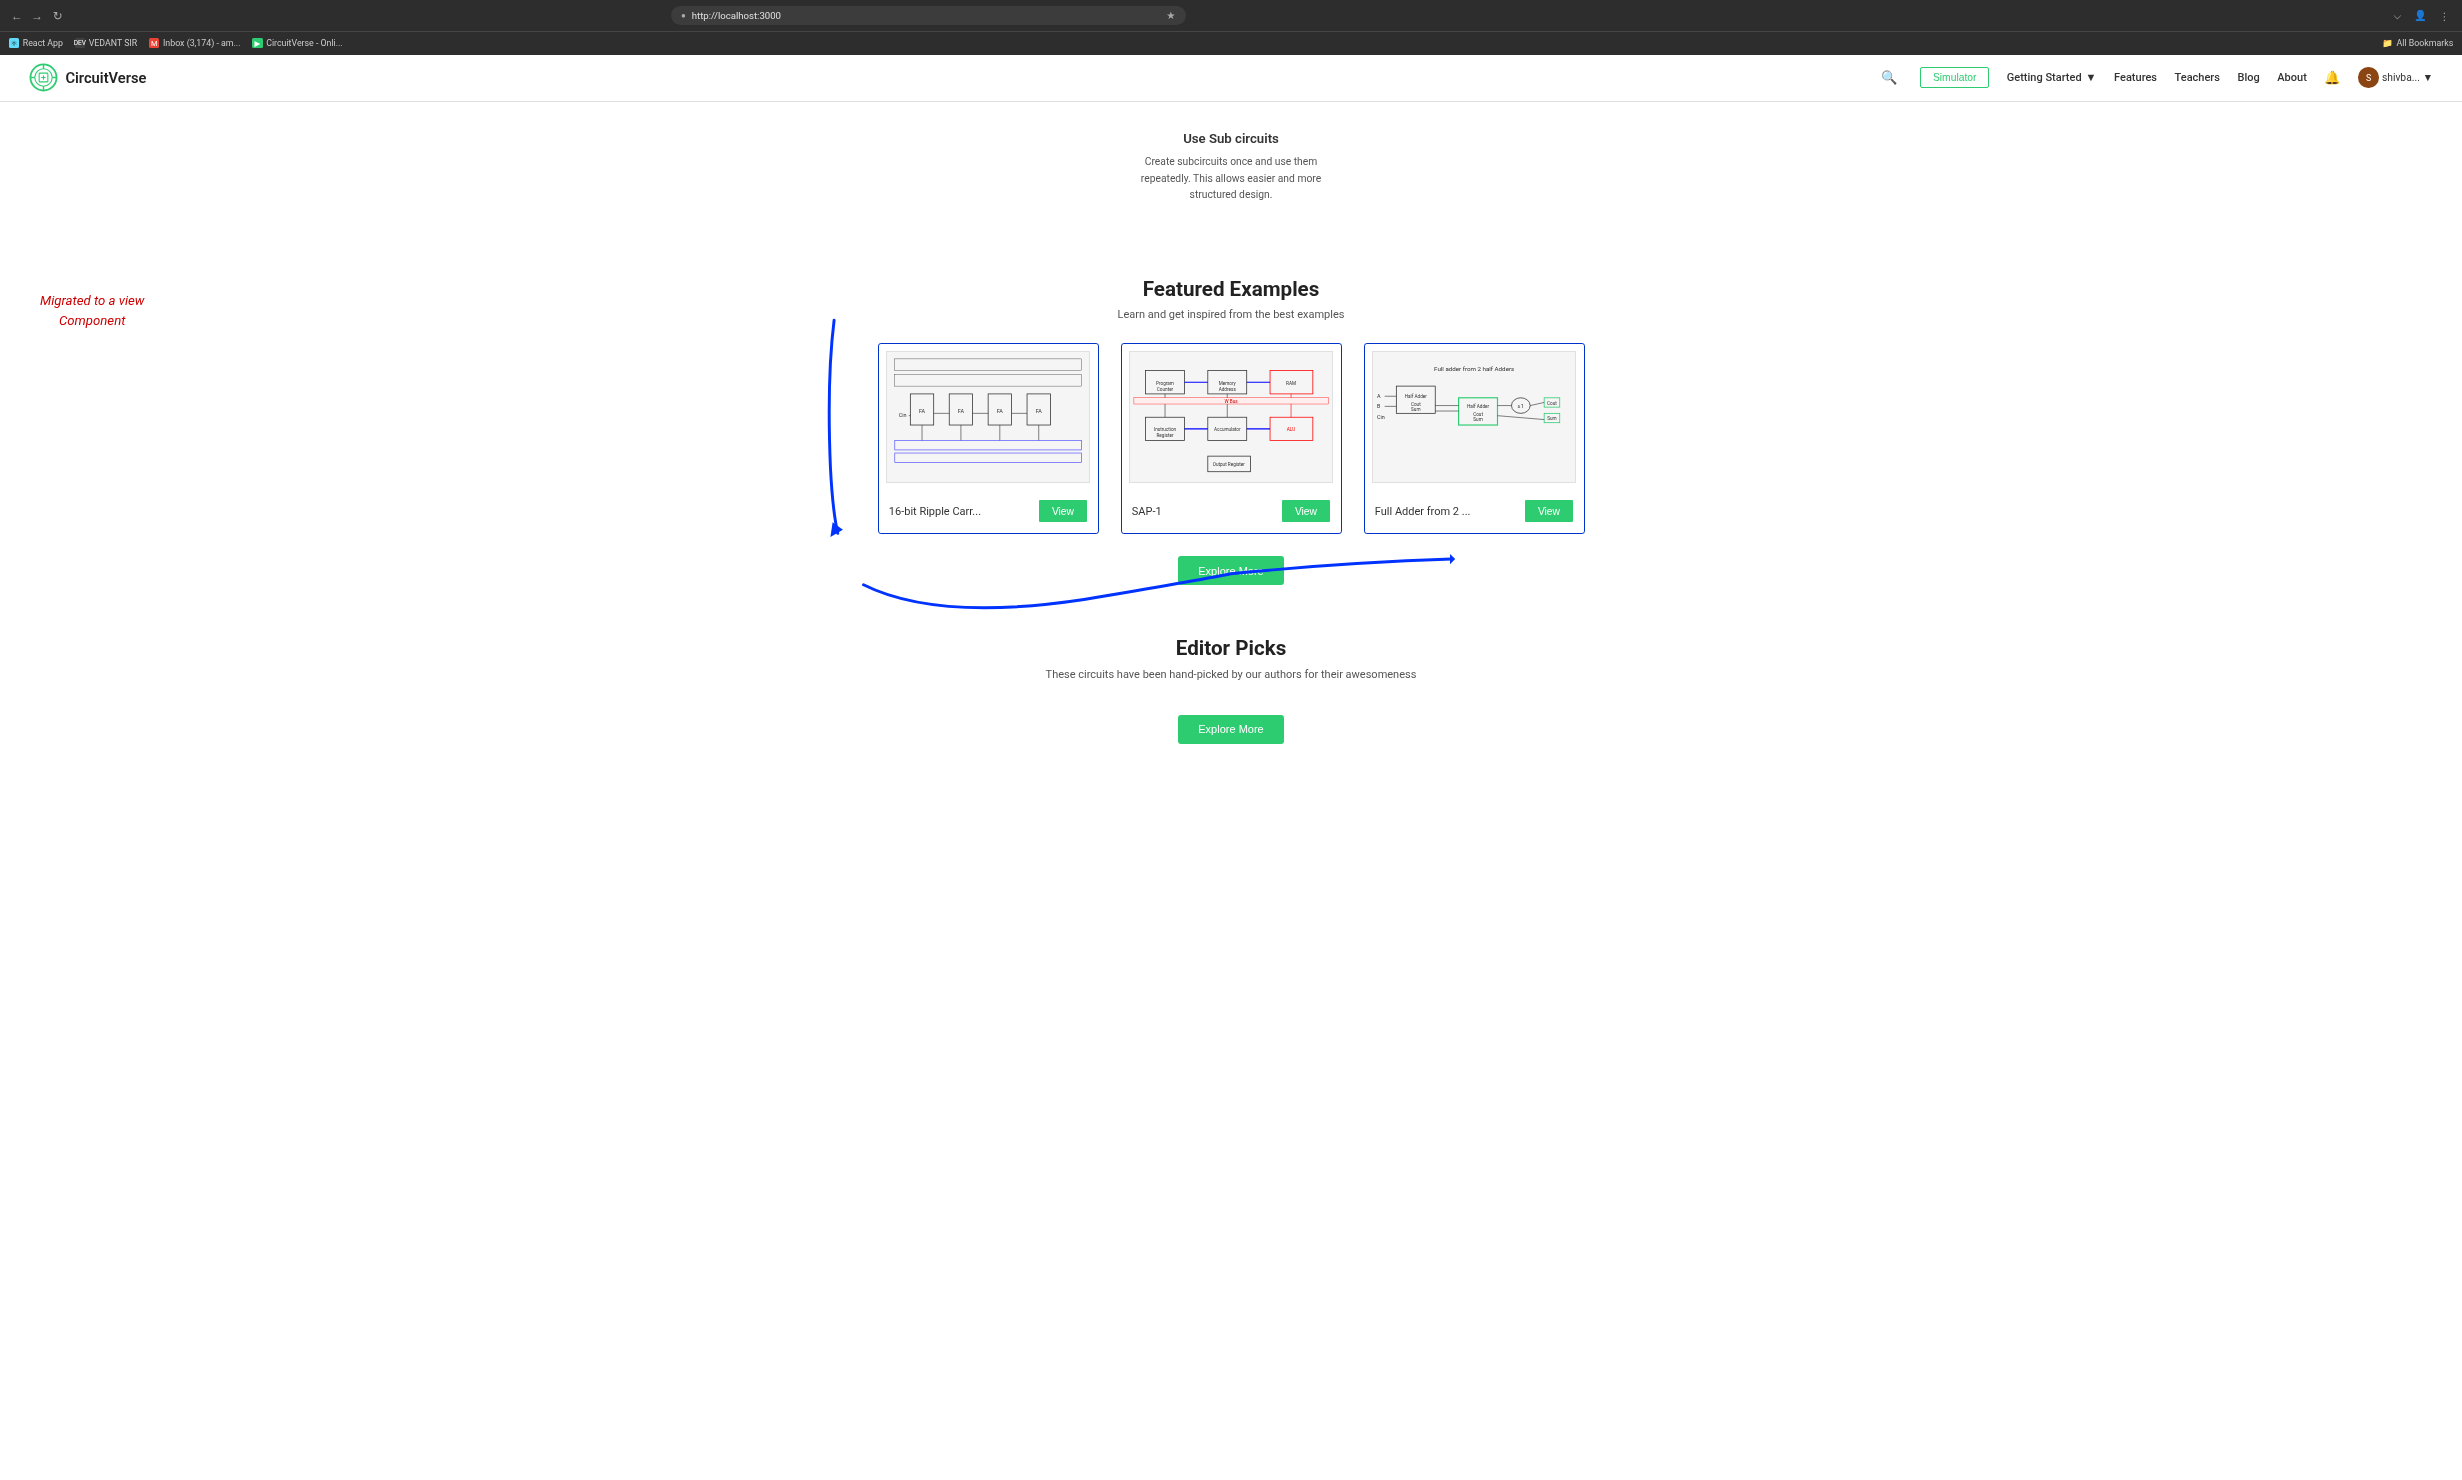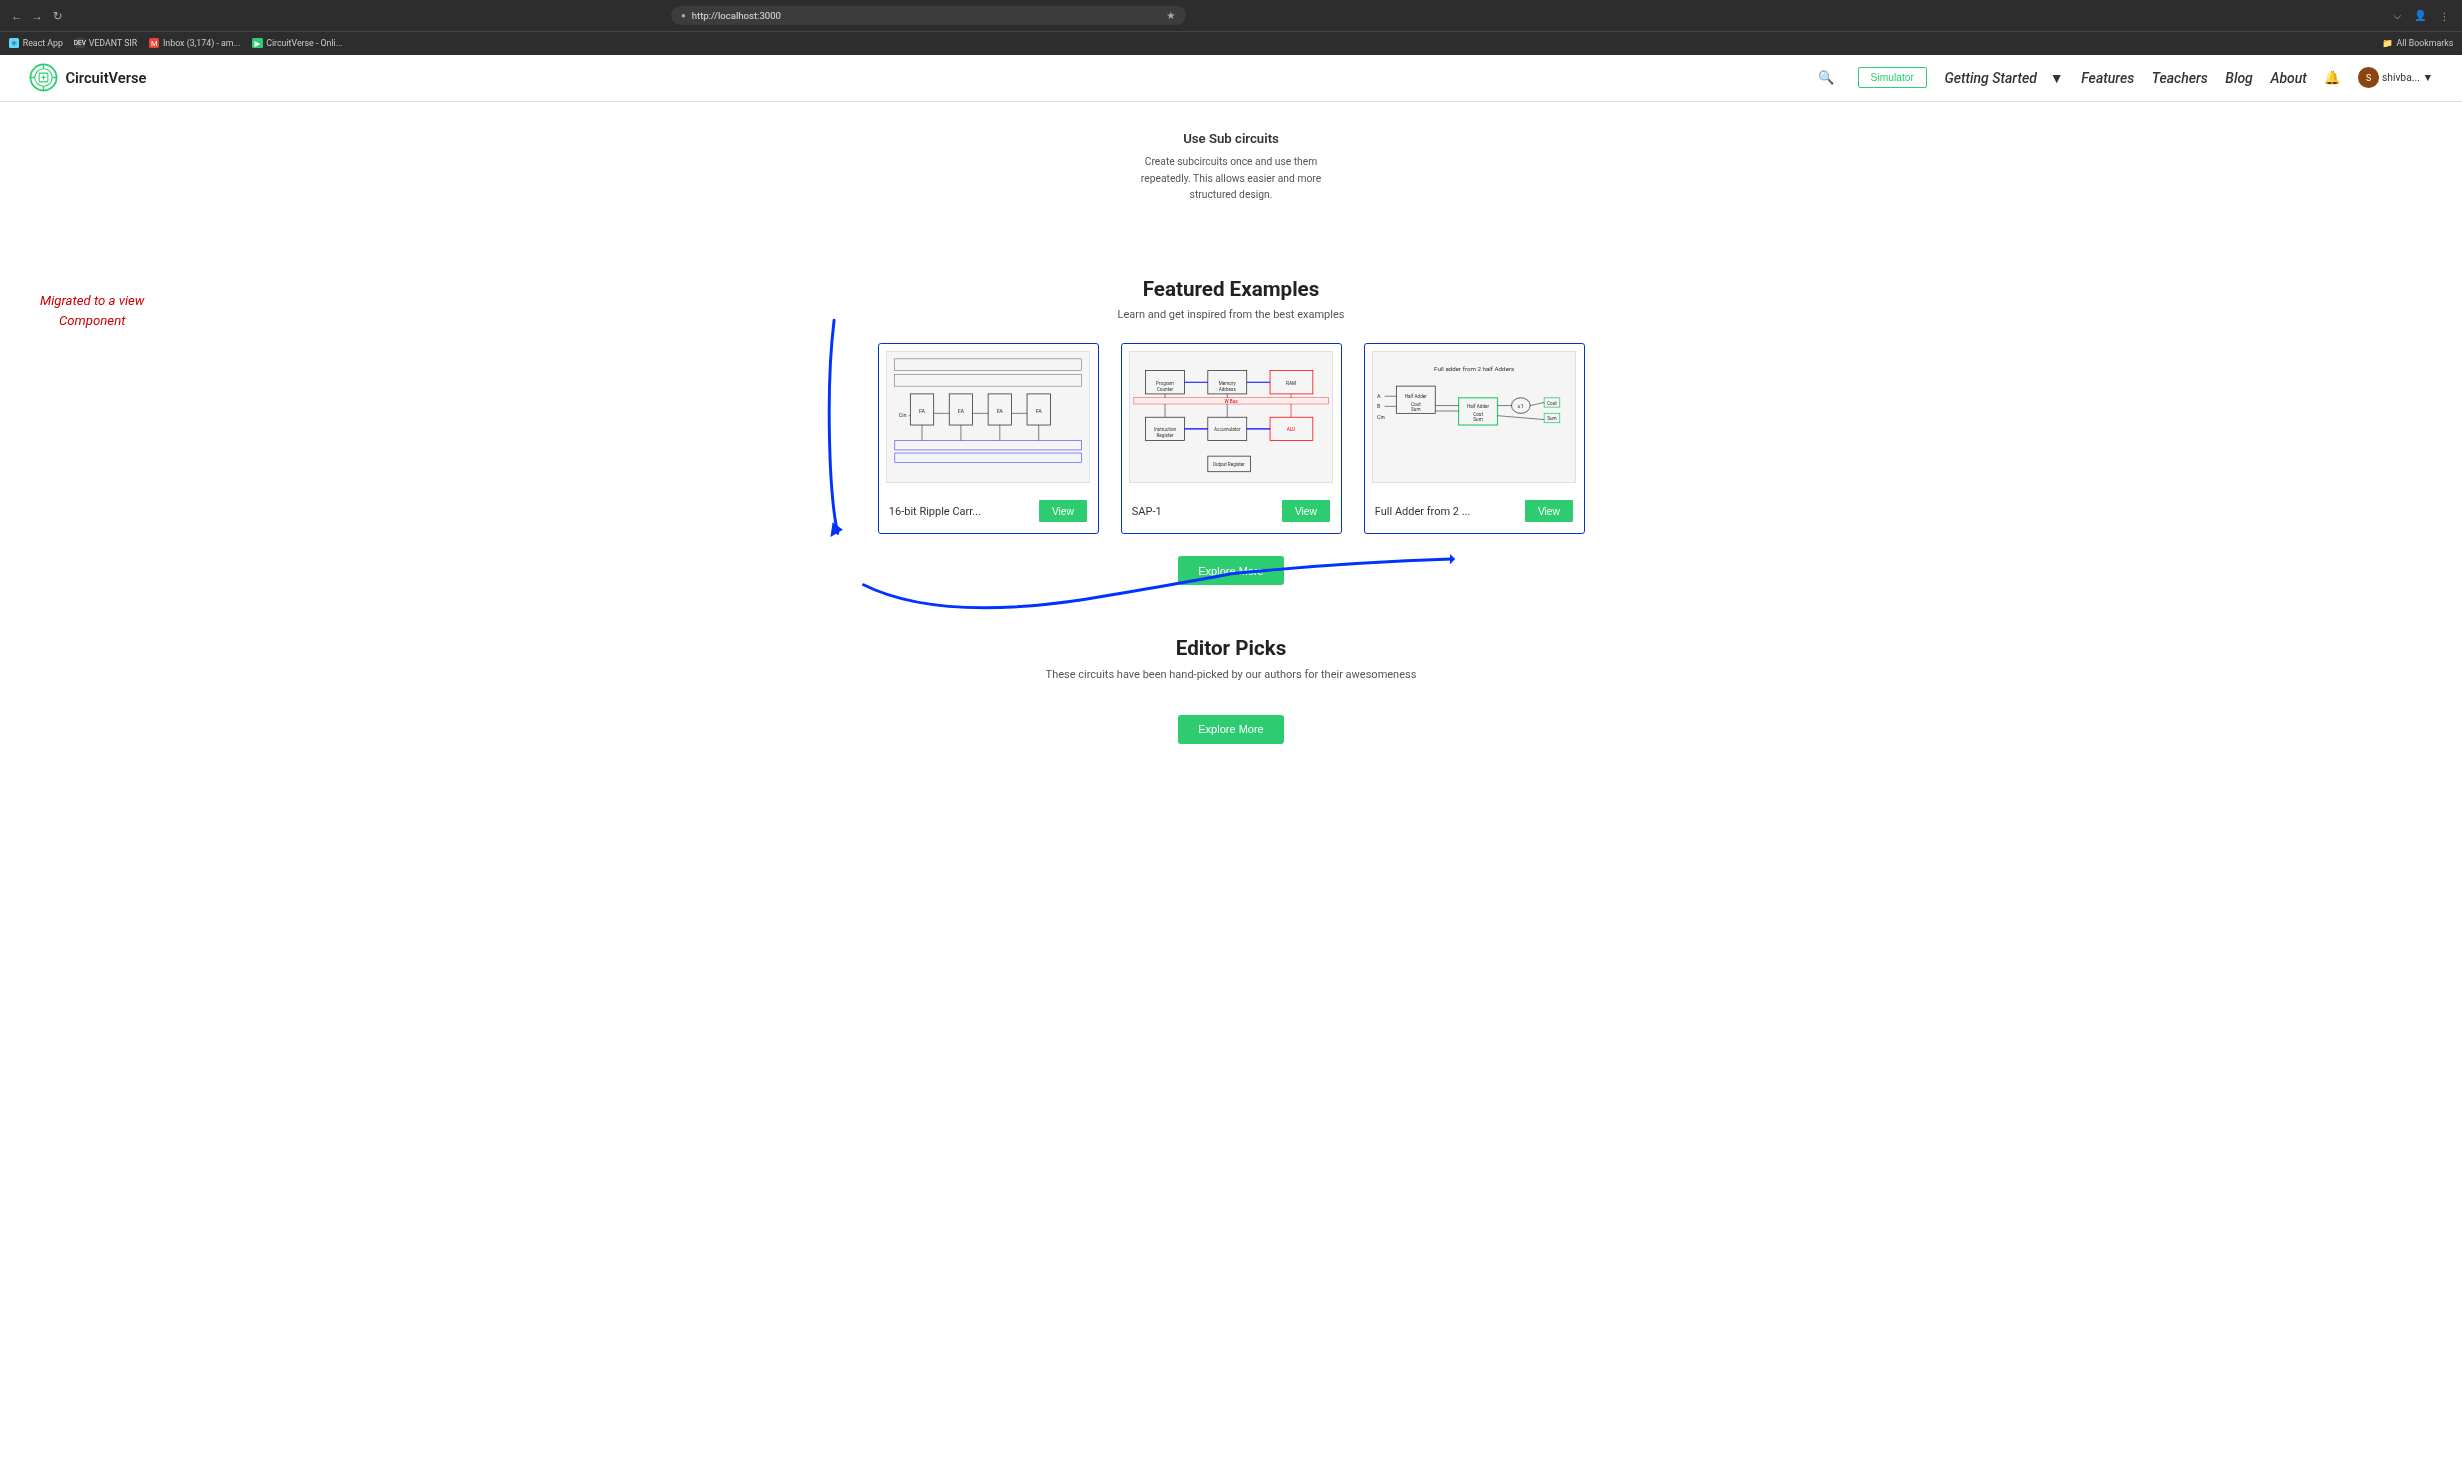--- a/index.html
+++ b/index.html
@@ -144,28 +144,27 @@
       color: #2ecc71;
       background: transparent;
       padding: 4.4px 11.8px;
       border-radius: 2px;
       font-size: 10.3px;
       font-weight: 500;
       cursor: pointer;
     }
     .nav-link {
       color: #333;
-      font-size: 14px;
+      font-size: 11px;
       font-weight: 500;
       text-decoration: none;
       cursor: pointer;
       display: flex;
       align-items: center;
-      gap: 13px;
-      font-style: italic;
+      gap: 4px;
     }
     .nav-bell {
       font-size: 13.2px;
       color: #333;
       cursor: pointer;
     }
     .nav-user {
       display: flex;
       align-items: center;
       gap: 2.9px;

